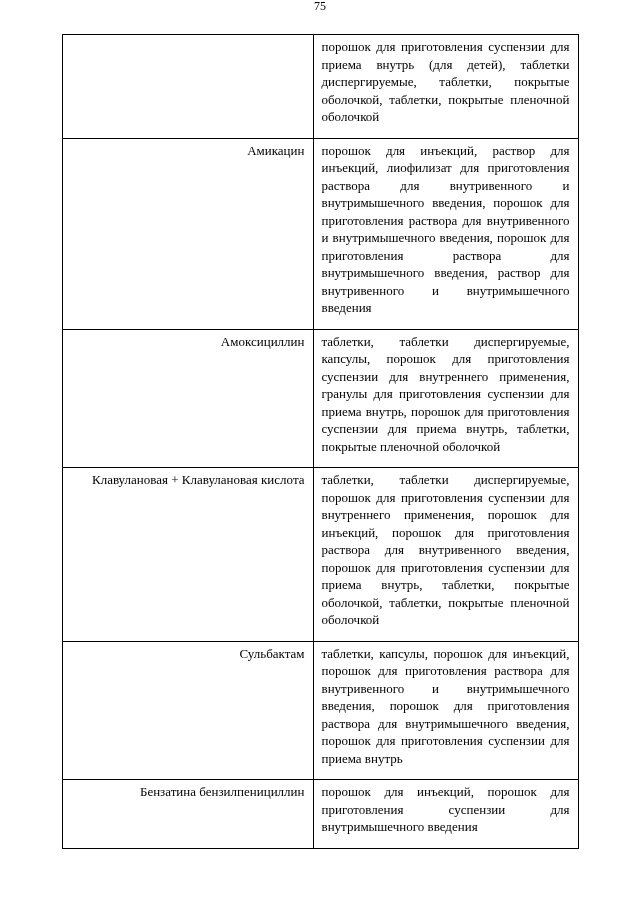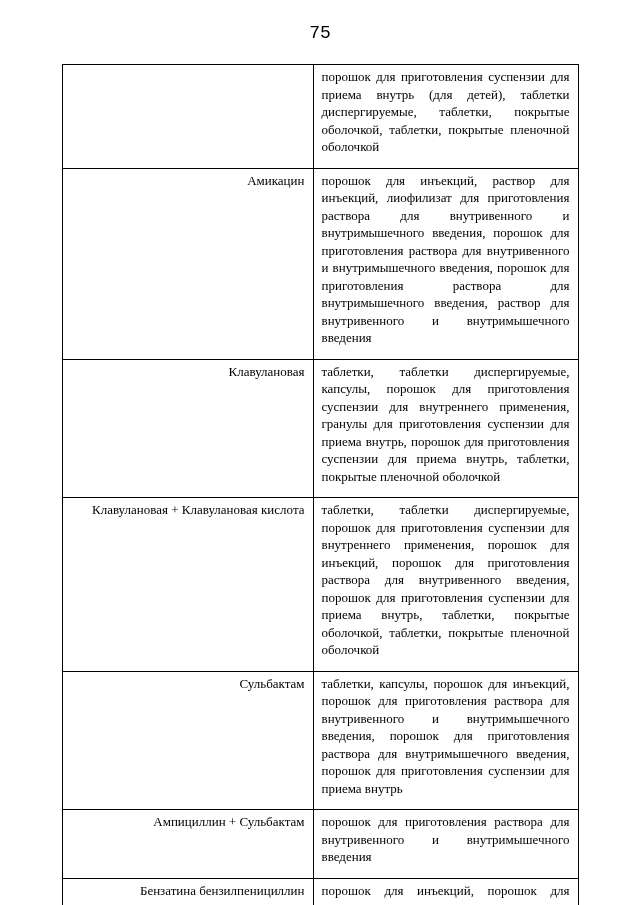--- a/index.html
+++ b/index.html
@@ -11,24 +11,22 @@
   }
   .page {
     position: relative;
     width: 640px;
     height: 905px;
     background: #ffffff;
     overflow: hidden;
   }
   .page-number {
     text-align: center;
-    padding-top: 24px;
-    font-size: 18px;
+    font-size: 12px;
     line-height: 1;
-    font-family: Liberation Mono, monospace;
   }
   table.drug-table {
     border-collapse: collapse;
     table-layout: fixed;
     width: 514px;
     margin: 22px auto 0 auto;
   }
   table.drug-table td {
     border: 1px solid #000000;
     vertical-align: top;
@@ -59,34 +57,30 @@
     <tbody>
       <tr>
         <td class="col-name"></td>
         <td class="col-forms">порошок для приготовления суспензии для приема внутрь (для детей), таблетки диспергируемые, таблетки, покрытые оболочкой, таблетки, покрытые пленочной оболочкой</td>
       </tr>
       <tr>
         <td class="col-name">Амикацин</td>
         <td class="col-forms">порошок для инъекций, раствор для инъекций, лиофилизат для приготовления раствора для внутривенного и внутримышечного введения, порошок для приготовления раствора для внутривенного и внутримышечного введения, порошок для приготовления раствора для внутримышечного введения, раствор для внутривенного и внутримышечного введения</td>
       </tr>
       <tr>
-        <td class="col-name">Клавулановая</td>
+        <td class="col-name">Амоксициллин</td>
         <td class="col-forms">таблетки, таблетки диспергируемые, капсулы, порошок для приготовления суспензии для внутреннего применения, гранулы для приготовления суспензии для приема внутрь, порошок для приготовления суспензии для приема внутрь, таблетки, покрытые пленочной оболочкой</td>
       </tr>
       <tr>
         <td class="col-name">Клавулановая + Клавулановая кислота</td>
         <td class="col-forms">таблетки, таблетки диспергируемые, порошок для приготовления суспензии для внутреннего применения, порошок для инъекций, порошок для приготовления раствора для внутривенного введения, порошок для приготовления суспензии для приема внутрь, таблетки, покрытые оболочкой, таблетки, покрытые пленочной оболочкой</td>
       </tr>
       <tr>
         <td class="col-name">Сульбактам</td>
         <td class="col-forms">таблетки, капсулы, порошок для инъекций, порошок для приготовления раствора для внутривенного и внутримышечного введения, порошок для приготовления раствора для внутримышечного введения, порошок для приготовления суспензии для приема внутрь</td>
-      </tr>
-      <tr>
-        <td class="col-name">Ампициллин + Сульбактам</td>
-        <td class="col-forms">порошок для приготовления раствора для внутривенного и внутримышечного введения</td>
       </tr>
       <tr>
         <td class="col-name">Бензатина бензилпенициллин</td>
         <td class="col-forms">порошок для инъекций, порошок для приготовления суспензии для внутримышечного введения</td>
       </tr>
 
     </tbody>
   </table>
 
 </div>

